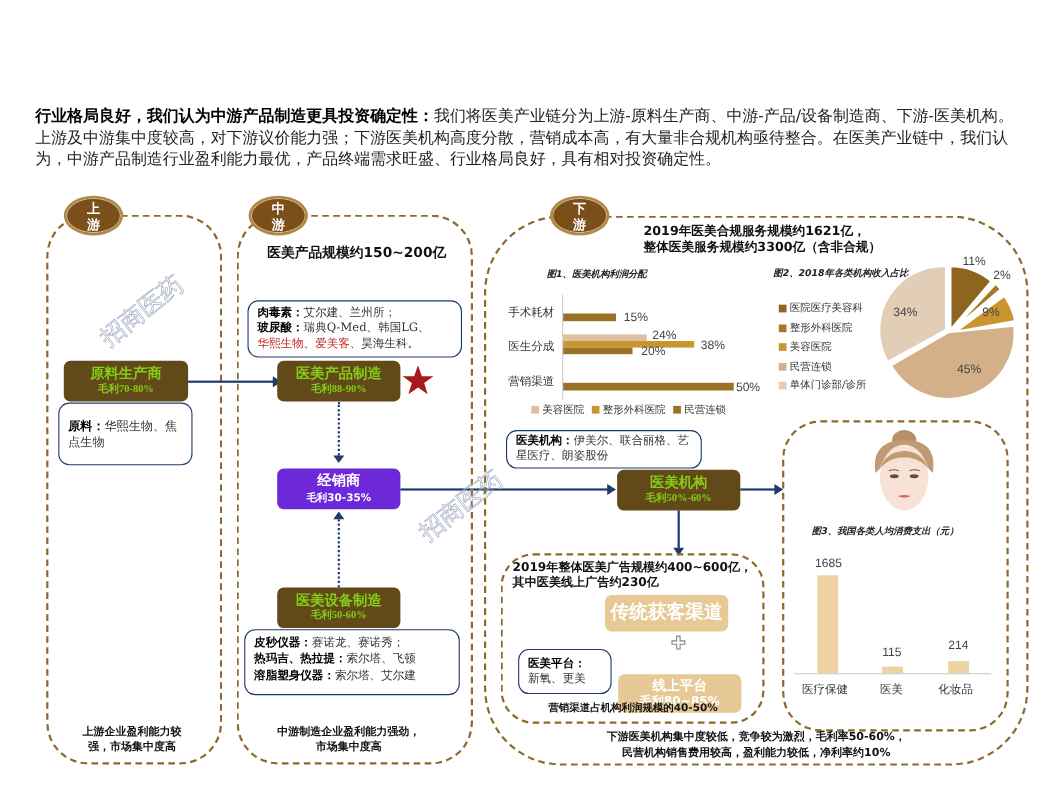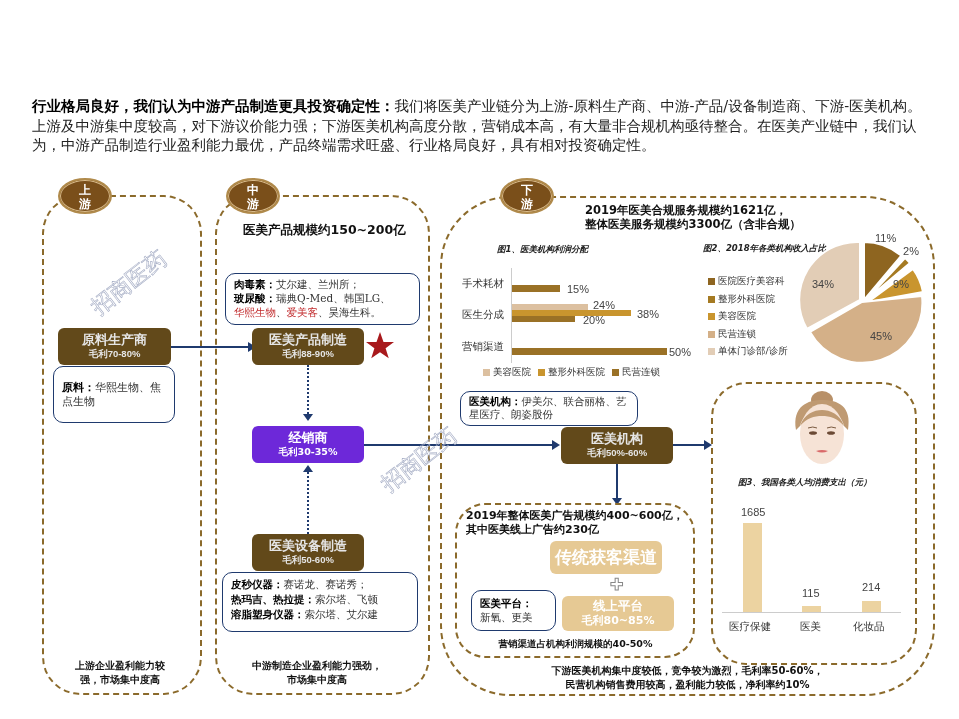--- a/index.html
+++ b/index.html
@@ -5,22 +5,22 @@
   * { box-sizing: border-box; margin: 0; padding: 0; }
   body { width: 959px; height: 719px; background: #ffffff; position: relative; overflow: hidden;
          font-family: "DejaVu Serif", "Liberation Serif", serif; color: #222; }
   .abs { position: absolute; }
   .intro { left: 32px; top: 97px; width: 900px; font-size: 14.5px; line-height: 19.5px; color: #222; }
   .intro b { font-family: "DejaVu Sans", sans-serif; font-weight: bold; color: #000; }
   .dash { border: 2px dashed #8b6a2b; border-radius: 38px; }
   .badge { width: 54px; height: 36px; border-radius: 50%; background: #7a4f1a; border: 2px solid #b08a4b;
            color: #fff; font-family: "DejaVu Sans", sans-serif; font-weight: bold; font-size: 12px;
            line-height: 14px; text-align: center; padding-top: 3px; box-shadow: 0 0 0 1px #d7b98a inset; }
-  .box-dark { background: #62491a; color: #e5e5e5; border-radius: 6px; text-align: center;
-              font-family: Liberation Sans, sans-serif; font-weight: bold; }
+  .box-dark { background: #62491a; color: #84cc16; border-radius: 6px; text-align: center;
+              font-family: Liberation Serif, serif; font-weight: bold; }
   .box-dark .t1 { font-size: 13px; line-height: 17px; padding-top: 3px; }
   .box-dark .t2 { font-size: 9.5px; line-height: 12px; }
   .box-peach { background: #6d28d9; color: #fff; border-radius: 6px; text-align: center;
                font-family: "DejaVu Sans", sans-serif; font-weight: bold; }
   .box-gold { background: #e6c994; color: #fff; border-radius: 6px; text-align: center;
               font-family: "DejaVu Sans", sans-serif; font-weight: bold; }
   .note { border: 1.5px solid #1f3a6e; border-radius: 10px; background: #fff; font-size: 11px;
           line-height: 14px; color: #333; padding: 8px 8px; }
   .note b { font-family: "DejaVu Sans", sans-serif; color: #000; }
   .red { color: #c0282a; }
@@ -186,21 +186,21 @@
 <div class="abs" style="left:616px; top:464px; width:2px; height:36px; background:#1f3a6e;"></div>
 <div class="abs" style="left:612px; top:498px; width:0; height:0; border-top:7px solid #1f3a6e; border-left:5px solid transparent; border-right:5px solid transparent;"></div>
 
 <div class="abs dash" style="left:455px; top:503px; width:240px; height:155px; border-radius:30px;"></div>
 <div class="abs heading" style="left:466px; top:509px; font-size:11px; line-height:14px;">
   <div>2019年整体医美广告规模约400~600亿，</div>
   <div>其中医美线上广告约230亿</div>
 </div>
 <div class="abs box-gold" style="left:550px; top:541px; width:112px; height:33px; line-height:33px; font-size:17px;">传统获客渠道</div>
 <div class="abs" style="left:610px; top:575px; font-size:16px; color:#fff; -webkit-text-stroke:1px #888;">✚</div>
-<div class="abs box-gold" style="left:562px; top:596px; width:112px; height:35px;">
+<div class="abs box-gold" style="left:562px; top:613px; width:112px; height:35px;">
   <div style="font-size:12.5px; line-height:16px; padding-top:2px;">线上平台</div>
   <div style="font-size:11px; line-height:14px;">毛利80~85%</div>
 </div>
 <div class="abs note" style="left:471px; top:590px; width:85px; height:41px; font-size:10.5px; line-height:14px; padding:5px 8px;">
   <div><b>医美平台：</b></div>
   <div>新氧、更美</div>
 </div>
 <div class="abs foot" style="left:458px; top:637px; width:235px; font-size:9.5px;">营销渠道占机构利润规模的40-50%</div>
 
 <div class="abs dash" style="left:711px; top:382px; width:206px; height:283px; border-radius:35px;"></div>

